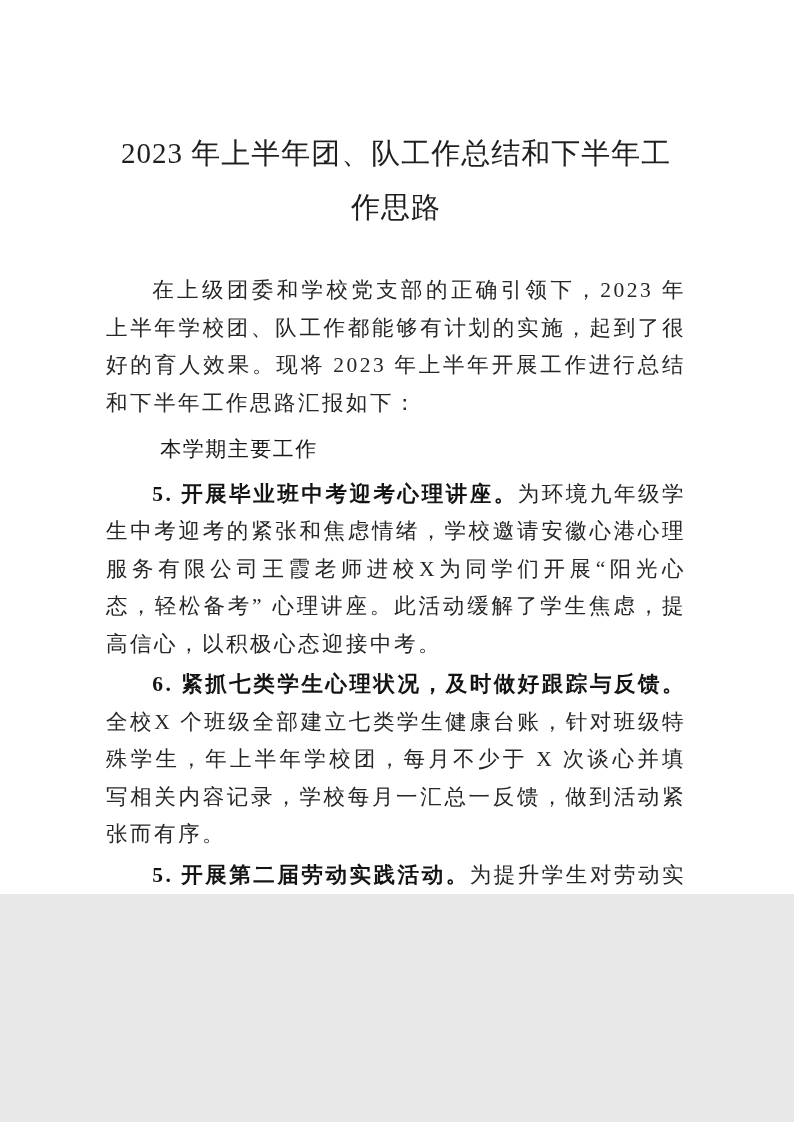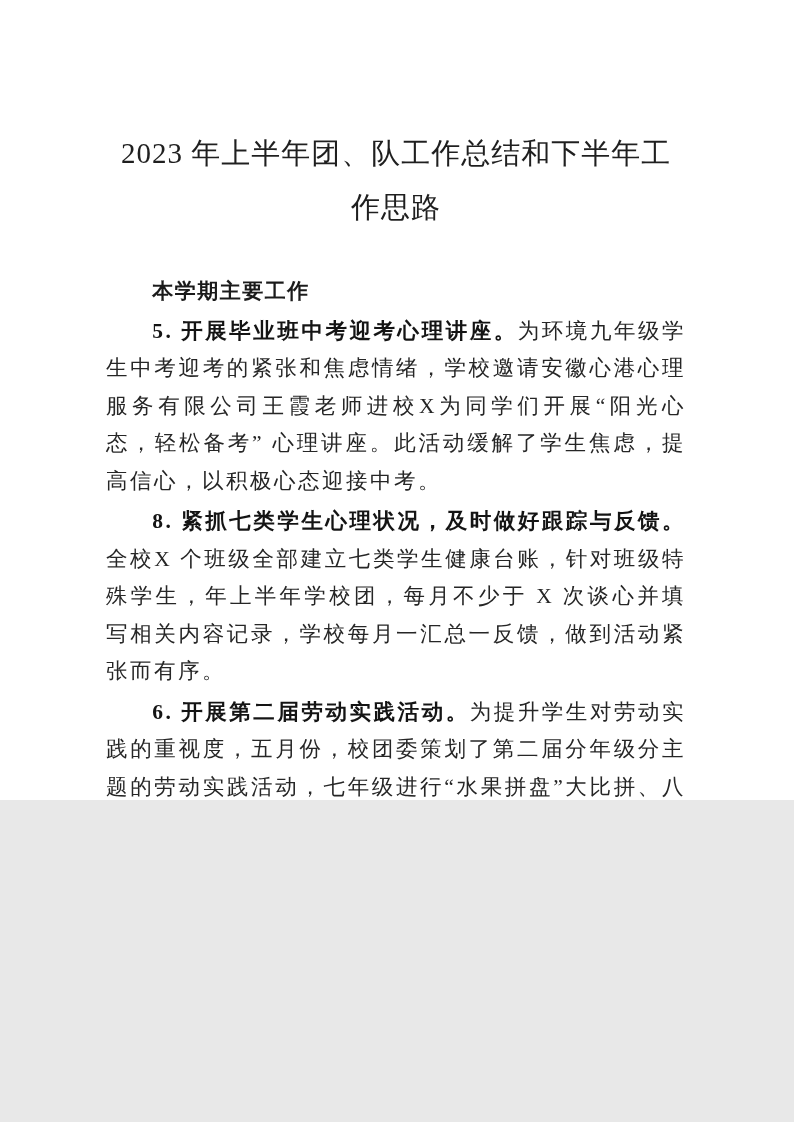--- a/index.html
+++ b/index.html
@@ -3,21 +3,21 @@
 <meta charset="utf-8">
 <style>
   html, body {
     margin: 0;
     padding: 0;
     background: #e8e8e8;
   }
   .page {
     position: relative;
     width: 794px;
-    height: 800px;
+    height: 894px;
     margin: 0 auto;
     background: #ffffff;
     box-sizing: border-box;
     padding: 126px 108px 0 106px;
     overflow: hidden;
   }
   .doc-title {
     font-family: "Liberation Serif", "DejaVu Serif", serif;
     font-weight: 400;
     font-size: 29px;
@@ -32,51 +32,52 @@
     font-size: 21.5px;
     line-height: 37.5px;
     letter-spacing: 2.5px;
     text-align: justify;
     text-indent: 2.15em;
     color: #262626;
     margin: 0;
   }
   .section-heading {
     font-family: "Liberation Sans", "DejaVu Sans", sans-serif;
-    font-weight: 700;
+    font-weight: 400;
     font-size: 21px;
     line-height: 37.5px;
     letter-spacing: 1.5px;
     text-indent: 2.2em;
     color: #1a1a1a;
-    margin: 0;
+    margin: 8px;
   }
   .work-item {
     margin-top: 3px;
   }
   .lead {
     font-weight: 700;
     color: #141414;
   }
 </style>
 </head>
 <body>
 
 <div class="page">
 
   <h1 class="doc-title">2023 年上半年团、队工作总结和下半年工作思路</h1>
 
+  <p class="para">在上级团委和学校党支部的正确引领下，2023 年上半年学校团、队工作都能够有计划的实施，起到了很好的育人效果。现将 2023 年上半年开展工作进行总结和下半年工作思路汇报如下：</p>
 
   <p class="section-heading">本学期主要工作</p>
 
   <p class="para work-item">
     <span class="lead">5. 开展毕业班中考迎考心理讲座。</span><span>为环境九年级学生中考迎考的紧张和焦虑情绪，学校邀请安徽心港心理服务有限公司王霞老师进校X为同学们开展“阳光心态，轻松备考” 心理讲座。此活动缓解了学生焦虑，提高信心，以积极心态迎接中考。</span>
   </p>
 
   <p class="para work-item">
-    <span class="lead">8. 紧抓七类学生心理状况，及时做好跟踪与反馈。</span><span>全校X 个班级全部建立七类学生健康台账，针对班级特殊学生，年上半年学校团，每月不少于 X 次谈心并填写相关内容记录，学校每月一汇总一反馈，做到活动紧张而有序。</span>
+    <span class="lead">6. 紧抓七类学生心理状况，及时做好跟踪与反馈。</span><span>全校X 个班级全部建立七类学生健康台账，针对班级特殊学生，年上半年学校团，每月不少于 X 次谈心并填写相关内容记录，学校每月一汇总一反馈，做到活动紧张而有序。</span>
   </p>
 
   <p class="para work-item">
-    <span class="lead">6. 开展第二届劳动实践活动。</span><span>为提升学生对劳动实践的重视度，五月份，校团委策划了第二届分年级分主题的劳动实践活动，七年级进行“水果拼盘”大比拼、八年级进行“美食”PK 赛，九年级进行“家庭内务整理”，要求学生打印活动照片并在班级张贴，同时精选部分优秀作品制作成 PPT，利用校X内电子屏进行循环展示，提升了学生参与的积极性</span>
+    <span class="lead">5. 开展第二届劳动实践活动。</span><span>为提升学生对劳动实践的重视度，五月份，校团委策划了第二届分年级分主题的劳动实践活动，七年级进行“水果拼盘”大比拼、八年级进行“美食”PK 赛，九年级进行“家庭内务整理”，要求学生打印活动照片并在班级张贴，同时精选部分优秀作品制作成 PPT，利用校X内电子屏进行循环展示，提升了学生参与的积极性</span>
   </p>
 
 </div>
 
 </body></html>

